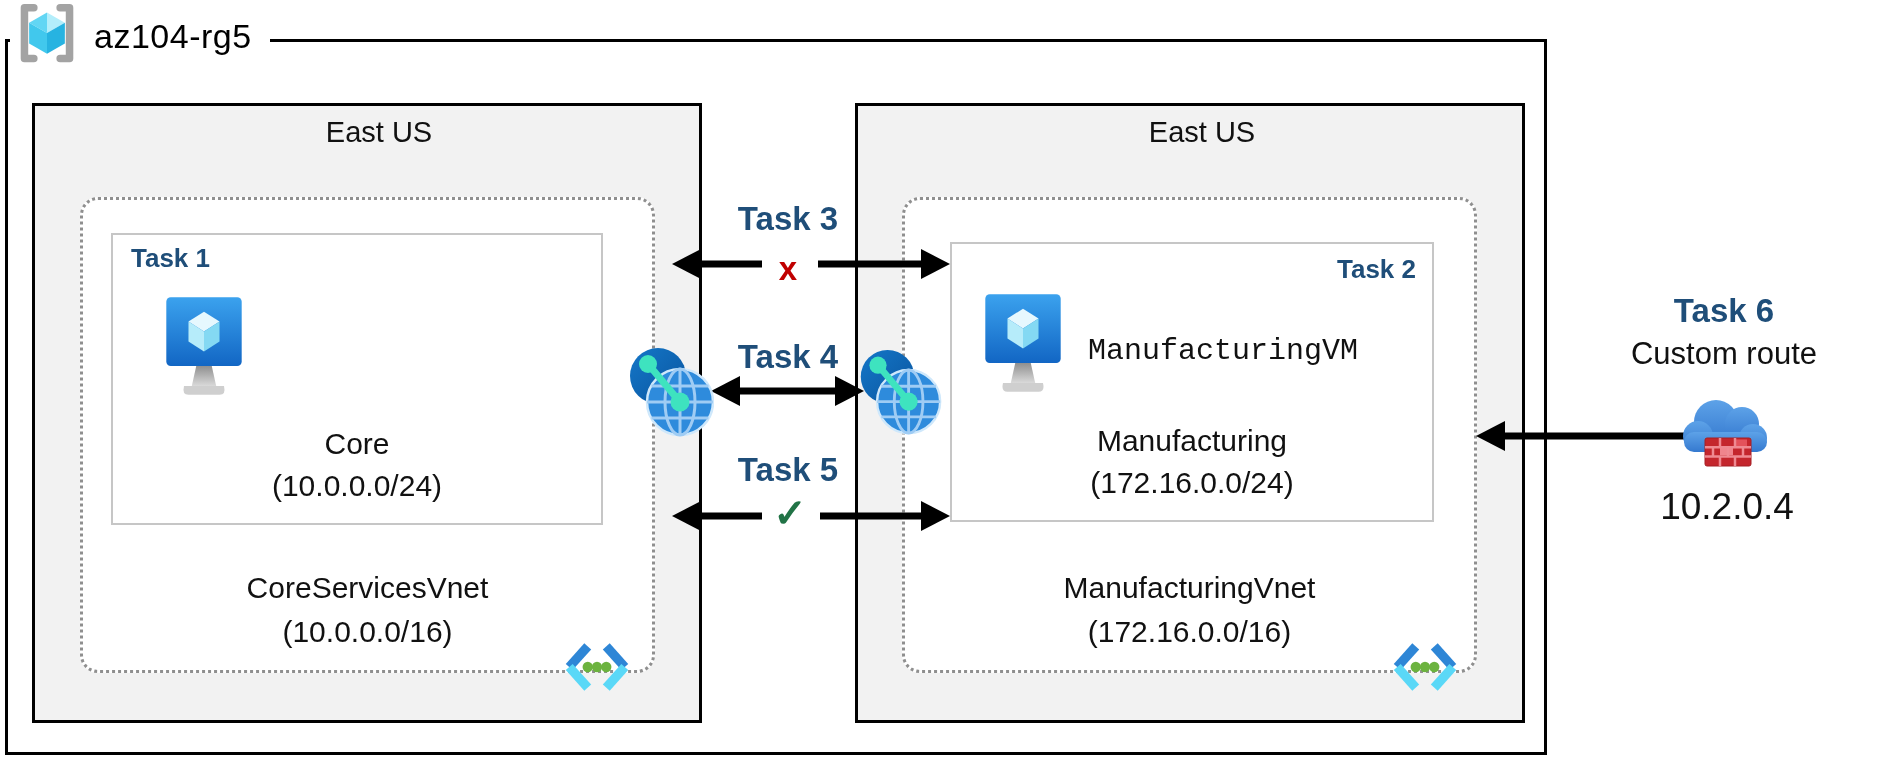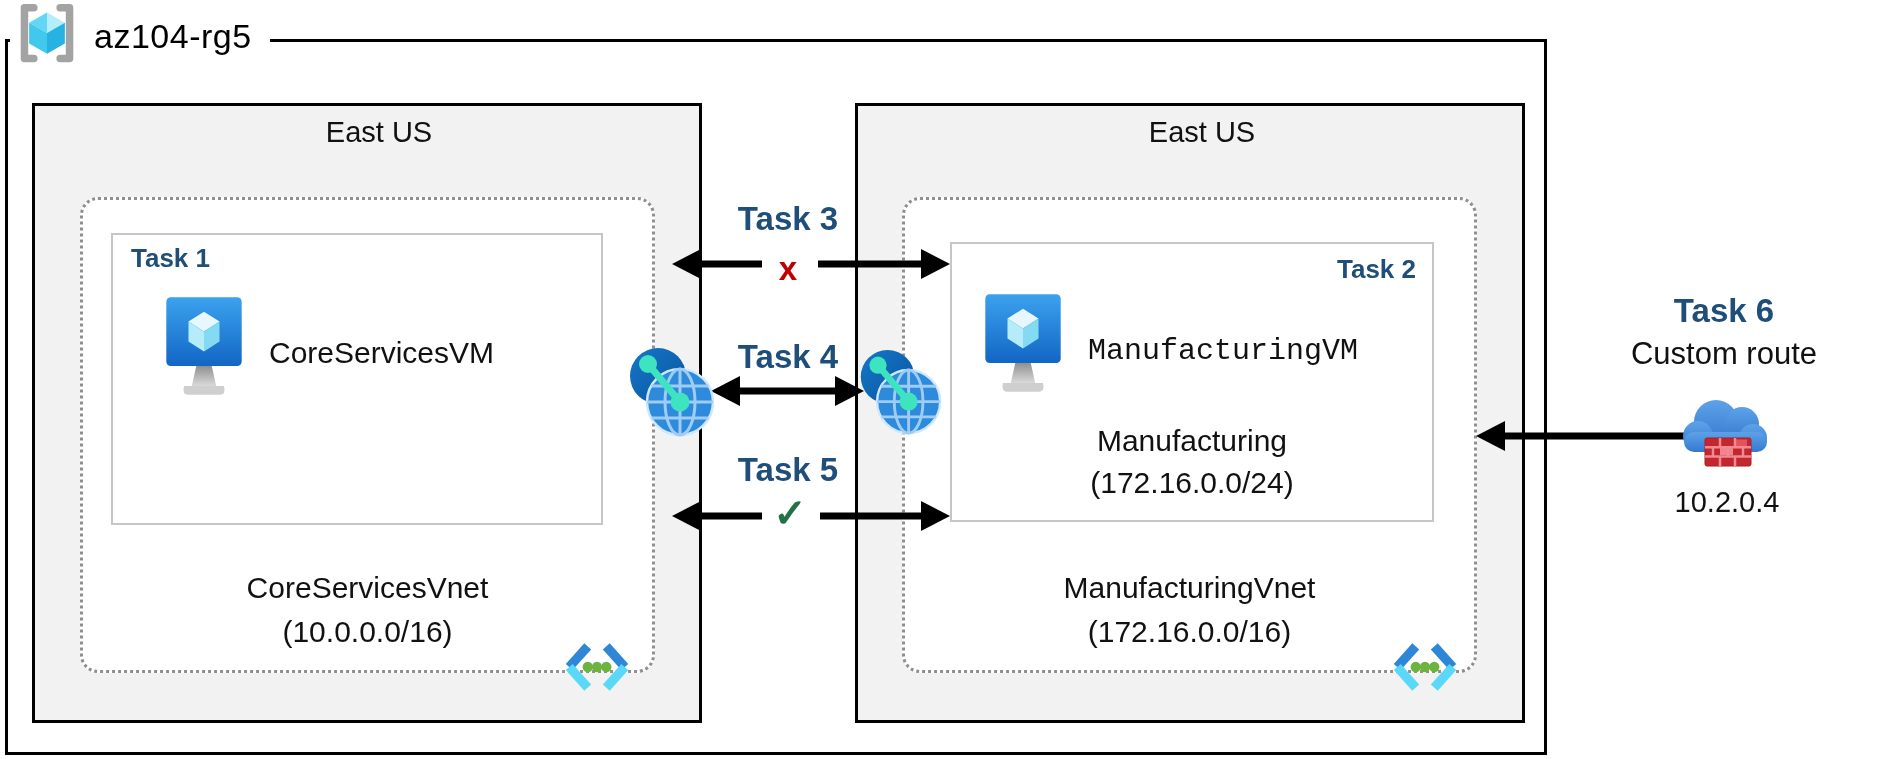--- a/index.html
+++ b/index.html
@@ -84,21 +84,21 @@
 
   
   .t6-block {
     position:absolute; left:1604px; top:292px; width:240px; text-align:center; z-index:7;
   }
   .t6-title { font-size:33px; font-weight:bold; color:#1f4e79; }
   .t6-sub   { font-size:31px; color:#111; margin-top:6px; white-space:nowrap; }
   .nva-icon { position:absolute; left:1676px; top:390px; z-index:6; }
   .nva-ip {
     position:absolute; left:1637px; top:486px; width:180px; text-align:center;
-    font-size:29px; color:#111; z-index:7;
+    font-size:37px; color:#111; z-index:7;
   }
 
   
   .peer-icon { position:absolute; z-index:6; }
   .peer-icon.left  { left:628px; top:346px; }
   .peer-icon.right { left:858px; top:348px; }
   .arrows { position:absolute; left:0; top:0; z-index:5; pointer-events:none; }
 </style>
 </head>
 <body>
@@ -140,21 +140,24 @@
             </linearGradient>
           </defs>
           <rect x="2" y="2" width="68" height="62" rx="4" fill="url(#vmg1)"></rect>
           <polygon points="36,15 50,24 36,33 22,24" fill="#e6f8fe"></polygon>
           <polygon points="22,24 36,33 36,51 22,42" fill="#b6ecfa"></polygon>
           <polygon points="50,24 36,33 36,51 50,42" fill="#84d9f3"></polygon>
           <path d="M29 64 L43 64 L47 82 L25 82 Z" fill="url(#stg1)"></path>
           <path d="M18 82 L54 82 Q56 90 50 90 L22 90 Q16 90 18 82 Z" fill="#cfcfcf"></path>
         </svg>
       </span>
-      <span class="vm-name">CoreServicesVM</span>
+    </div>
+    <div class="subnet-labels">
+      <div>Core</div>
+      <div>(10.0.0.0/24)</div>
     </div>
   </div>
   <div class="vnet-labels left">
     <div>CoreServicesVnet</div>
     <div>(10.0.0.0/16)</div>
   </div>
   <span class="vnet-icon left">
     <svg width="70" height="54" viewBox="0 0 68 52">
       <line x1="25" y1="6" x2="7" y2="26" stroke="#2e86d6" stroke-width="9"></line>
       <line x1="7" y1="26" x2="25" y2="46" stroke="#5ad8f7" stroke-width="9"></line>

